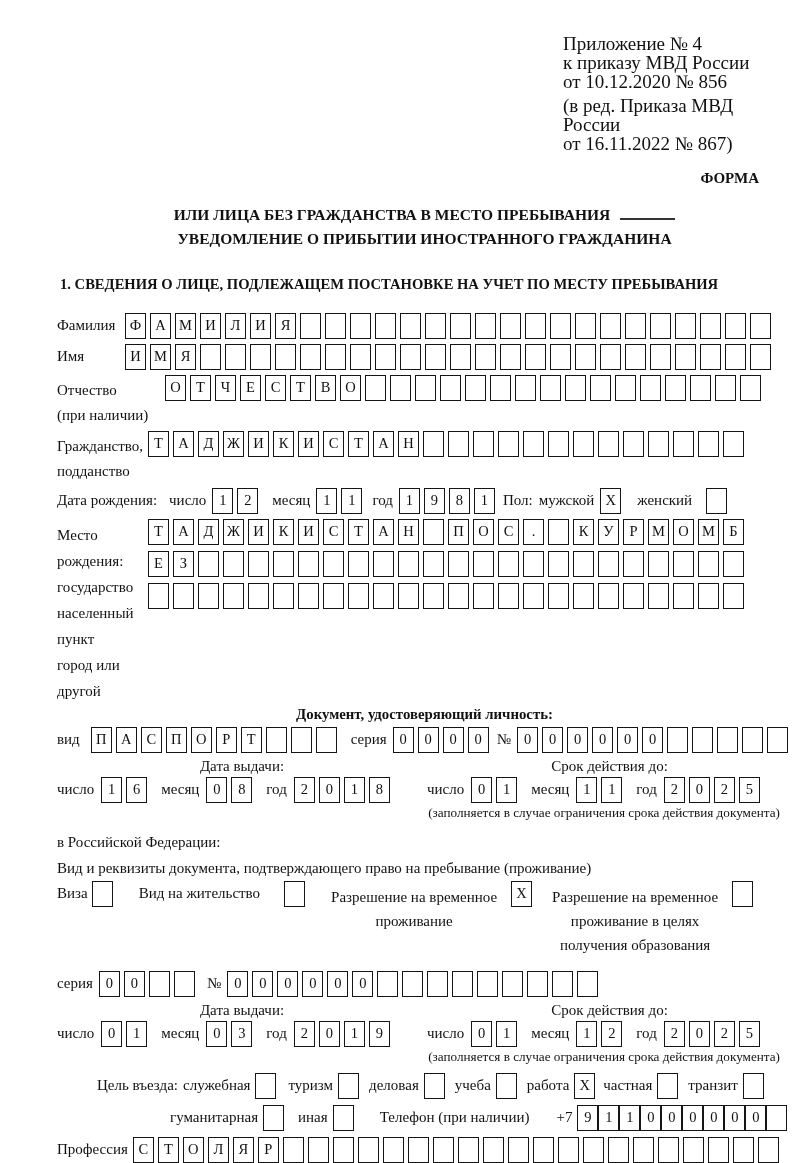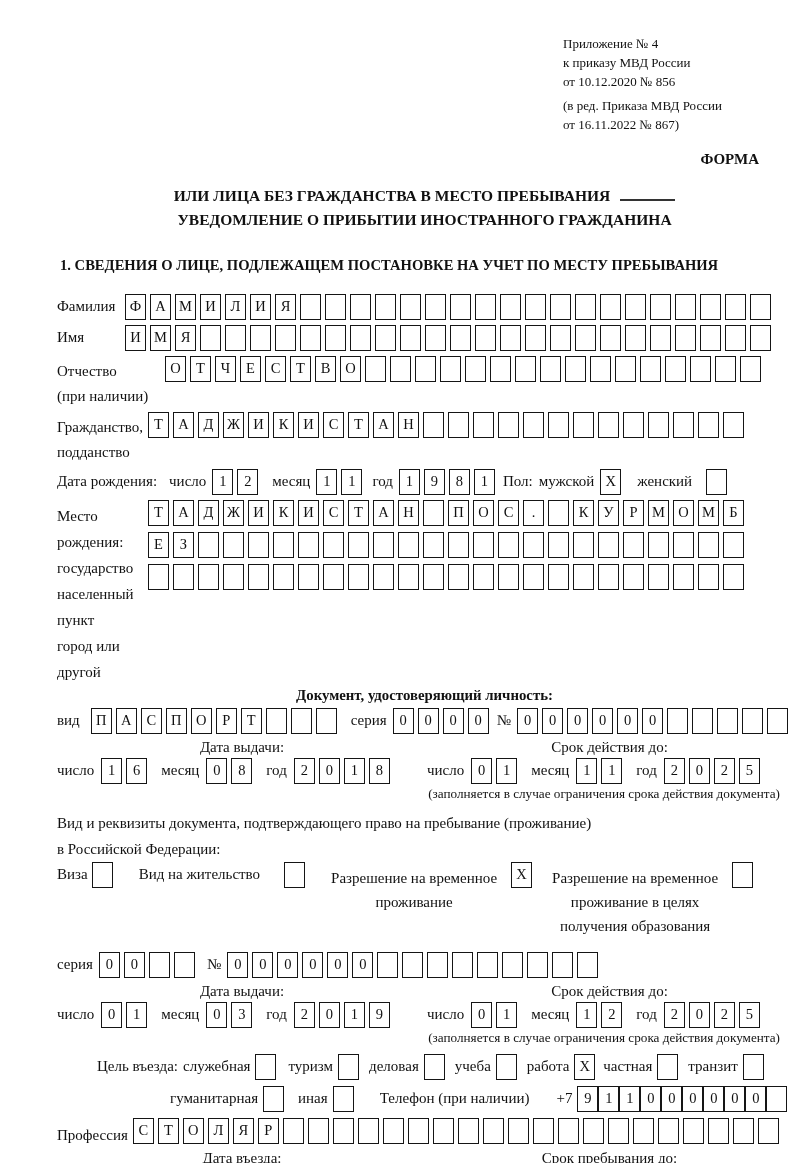--- a/index.html
+++ b/index.html
@@ -17,21 +17,21 @@
     display:inline-block; width:21px; height:26px; border:1.7px solid #151515;
     margin-right:4px; text-align:center; line-height:23px; font-size:14.5px;
     background:#fff; flex:0 0 auto;
   }
 
   .row { display:flex; align-items:flex-start; margin-bottom:5px; }
   .lbl { padding-top:4px; flex:0 0 auto; }
   .lblcol { flex:0 0 auto; line-height:25px; padding-top:3px; }
   .stack > .boxrowline { margin-bottom:6px; }
 
-  .appendix { margin-left:506px; font-size:13px; line-height:19px; }
+  .appendix { margin-left:506px; font-size:19px; line-height:19px; }
   .appendix .edition { margin-top:5px; }
   .forma { text-align:right; padding-right:33px; font-weight:bold; margin-top:17px; font-size:15px; }
   .title { text-align:center; font-weight:bold; font-size:15.5px; line-height:24px; margin-top:16px; }
   .title .uline { display:inline-block; width:55px; border-bottom:2px solid #333; height:14px; margin-left:10px; }
   .section { font-weight:bold; font-size:14.6px; margin-top:25px; margin-bottom:20px; margin-left:3px; }
 
   .inlbl { padding:4px 6px 0 0; }
 
   .center-bold { text-align:center; font-weight:bold; font-size:14.8px; margin:2px 0 4px 0; }
 
@@ -402,22 +402,22 @@
       <span class="boxes">
           <span class="cb">2</span>
           <span class="cb">0</span>
           <span class="cb">2</span>
           <span class="cb">5</span>
         </span>
     </span>
   </div>
   <div class="note-right">(заполняется в случае ограничения срока действия документа)</div>
 
+  <div class="para">в Российской Федерации:</div>
   <div class="para">Вид и реквизиты документа, подтверждающего право на пребывание (проживание)</div>
-  <div class="para">в Российской Федерации:</div>
 
   <div class="visa-row">
     <span class="visa-opt">
       <span class="optlbl">Виза</span>
       <span class="cb" style="margin-left:4px;"></span>
     </span>
     <span class="visa-opt" style="margin-left:22px;">
       <span class="optlbl">Вид на жительство</span>
       <span class="cb" style="margin-left:24px;"></span>
     </span>
@@ -544,21 +544,21 @@
         <span class="cb">0</span>
         <span class="cb">0</span>
         <span class="cb">0</span>
         <span class="cb">0</span>
         <span class="cb">0</span>
         <span class="cb">0</span>
         <span class="cb">&nbsp;</span>
       </span>
   </div>
 
-  <div class="row" style="margin-top:4px;align-items:flex-end;">
+  <div class="row" style="margin-top:4px;">
     <span class="lbl" style="flex-basis:63px; padding-right:5px;">Профессия</span>
     <span class="boxes">
         <span class="cb">С</span>
         <span class="cb">Т</span>
         <span class="cb">О</span>
         <span class="cb">Л</span>
         <span class="cb">Я</span>
         <span class="cb">Р</span>
         <span class="cb">&nbsp;</span>
         <span class="cb">&nbsp;</span>

